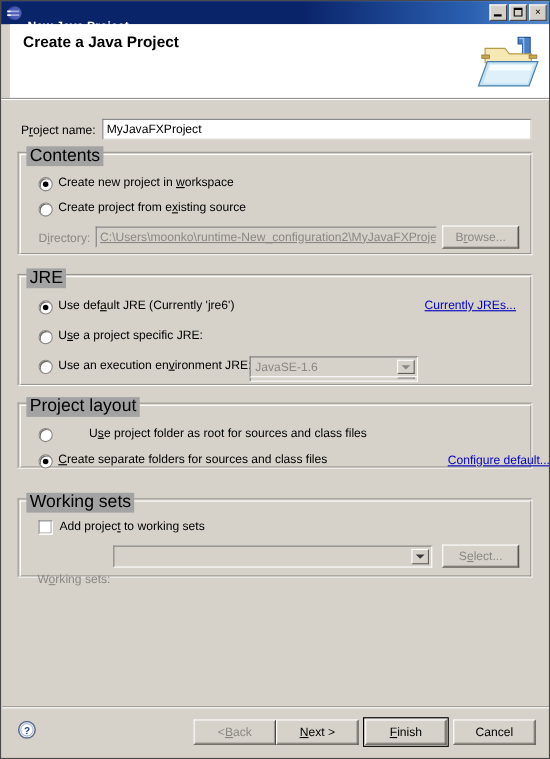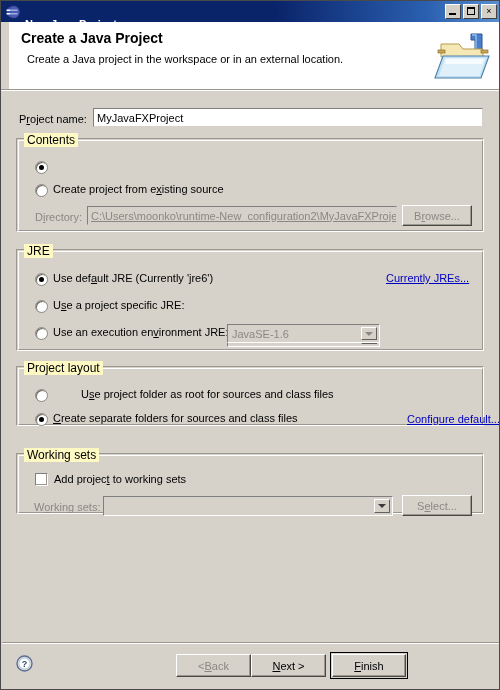--- a/index.html
+++ b/index.html
@@ -152,23 +152,23 @@
     border: 1px solid #ffffff;
     border-left-color: #ffffff;
     border-top-color: #ffffff;
     border-right-color: #9b978f;
     border-bottom-color: #9b978f;
     pointer-events: none;
   }
   .group-title {
     position: absolute;
     top: -6px; left: 7px;
-    background: #fef9c3;
+    background: #a3a3a3;
     padding: 0 3px;
-    font-size: 12px;
+    font-size: 16px;
     color: #000;
     z-index: 2;
   }
 
   
   .lbl {
     position: absolute;
     font-size: 11px;
     color: #000;
     white-space: nowrap;
@@ -363,21 +363,20 @@
         <div class="max-box"></div>
       </div>
       <div class="tb-btn">
         <div class="glyph">×</div>
       </div>
     </div>
   </div>
 
   <div class="header">
     <div class="header-title">Create a Java Project</div>
-    <div class="header-sub">Create a Java project in the workspace or in an external location.</div>
     <div class="banner-icon">
       <svg width="72" height="60" viewBox="0 0 72 60">
 
         <path d="M44 8 h11 v22 q0 8 -9 8 h-4 v-6 h3 q3 0 3 -3 V14 h-4 z" fill="#4a7ec8" stroke="#2b5591" stroke-width="1"></path>
         <path d="M45 9 h4 v21 q0 6 -7 6" fill="none" stroke="#8fc0f0" stroke-width="1.4"></path>
 
         <path d="M14 18 h18 l4 5 h20 v8 H14 z" fill="#f6e8b4" stroke="#b59a4a" stroke-width="1"></path>
 
         <rect x="11" y="24" width="7" height="3" fill="#c9a84e" stroke="#8a7030" stroke-width="0.7"></rect>
         <rect x="54" y="24" width="7" height="3" fill="#c9a84e" stroke="#8a7030" stroke-width="0.7"></rect>
@@ -399,20 +398,23 @@
   </div>
 
   <div class="group" style="left:15px; top:137px; width:468px; height:94px;">
     <div class="group-title">Contents</div>
   </div>
 
   <div class="radio checked" style="left:34px; top:160px;">
     <div class="ring"></div>
       <div class="dot"></div>
   </div>
+  <div class="lbl" style="left:52px; top:159px;">
+    <span>Create new project in </span><u class="mn">w</u><span>orkspace</span>
+  </div>
 
   <div class="radio" style="left:34px; top:183px;">
     <div class="ring"></div>
   </div>
   <div class="lbl" style="left:52px; top:182px;text-align:right;">
     <span>Create project from e</span><u class="mn">x</u><span>isting source</span>
   </div>
 
   <div class="lbl dim" style="left:34px; top:210px;">
     <span>D</span><u class="mn">i</u><span>rectory:</span>
@@ -478,30 +480,30 @@
 
   <div class="radio checked" style="left:34px; top:412px;">
     <div class="ring"></div>
       <div class="dot"></div>
   </div>
   <div class="lbl" style="left:52px; top:411px;">
     <span></span><u class="mn">C</u><span>reate separate folders for sources and class files</span>
   </div>
   <div class="link" style="left:374px; top:412px;margin-left:32px;">Configure default...</div>
 
-  <div class="group" style="left:15px; top:452px; width:468px; height:61px;">
+  <div class="group" style="left:15px; top:452px; width:468px; height:72px;">
     <div class="group-title">Working sets</div>
   </div>
 
   <div class="checkbox" style="left:34px; top:472px;"></div>
   <div class="lbl" style="left:53px; top:472px;">
     <span>Add projec</span><u class="mn">t</u><span> to working sets</span>
   </div>
 
-  <div class="lbl dim" style="left:33px; top:500px;">
+  <div class="lbl dim" style="left:33px; top:520px;">
     <span>W</span><u class="mn">o</u><span>rking sets:</span>
   </div>
   <div class="combo" style="left:102px; top:495px; width:290px; height:20px;">
     <span></span>
     <div class="combo-arrow">
         <div class="tri-down"></div>
       </div>
   </div>
   <div class="btn disabled" style="left:401px; top:494px; width:70px; height:21px;">
     <span>S</span>
@@ -533,14 +535,19 @@
   </div>
 
   <div class="btn default" style="left:329px; top:651px; width:78px; height:27px;">
     <div class="inner">
       <span></span>
         <u class="mn">F</u>
         <span>inish</span>
     </div>
   </div>
 
+  <div class="btn" style="left:411px; top:653px; width:75px; height:23px;">
+    <span></span>
+      <u class="mn"></u>
+      <span>Cancel</span>
+  </div>
 
 </div>
 
 </body></html>

